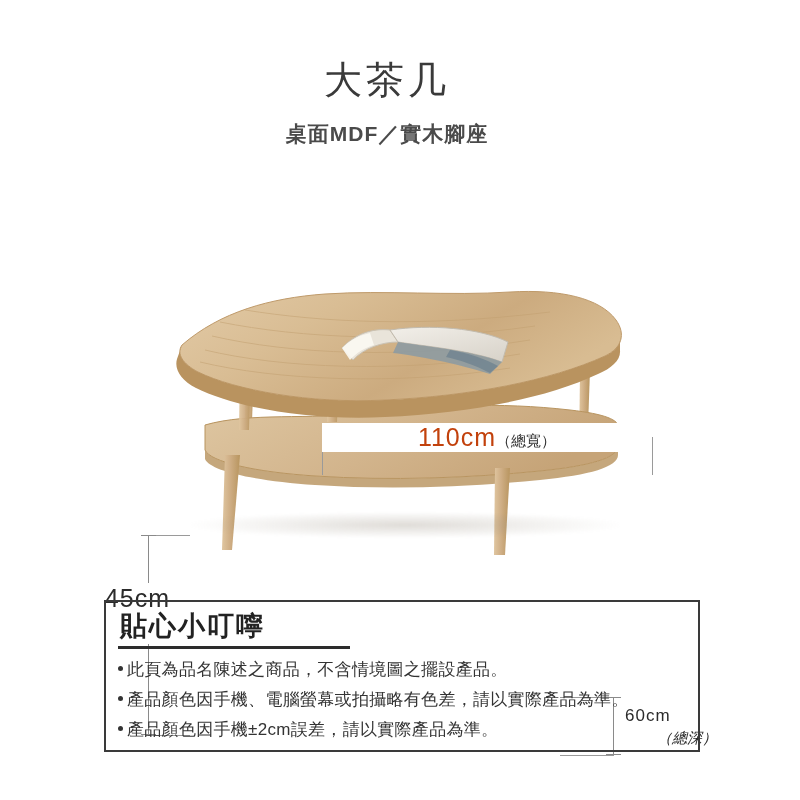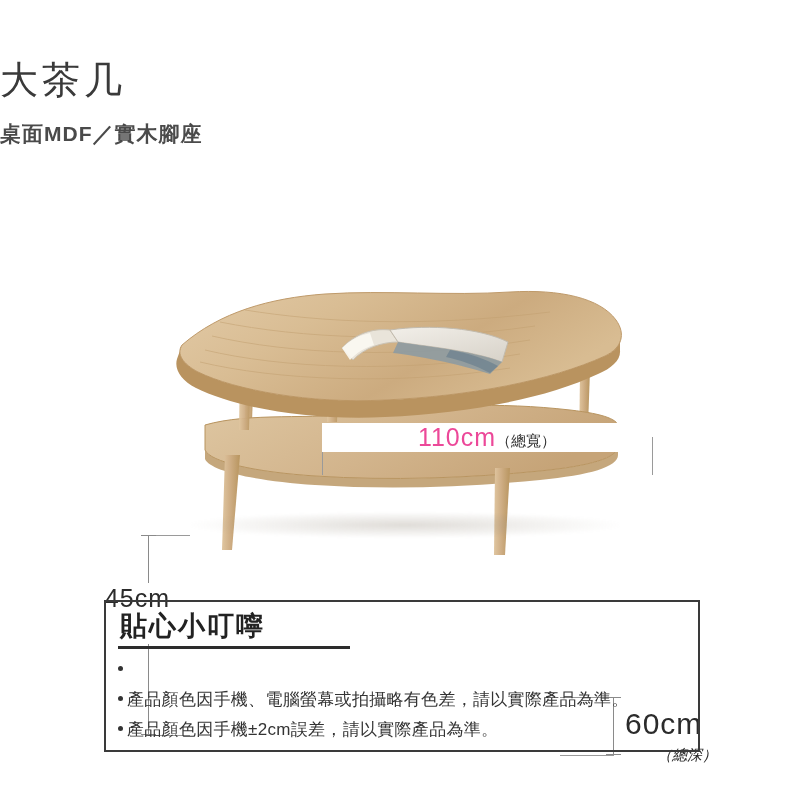--- a/index.html
+++ b/index.html
@@ -20,20 +20,21 @@
     width: 800px;
     height: 800px;
   }
 
   
   .header {
     position: absolute;
     top: 58px;
     left: 0;
     width: 774px;
+    text-align: center;
   }
   .title {
     font-size: 38px;
     letter-spacing: 4px;
     color: #3a3a3a;
     font-weight: 400;
     line-height: 1.2;
     margin: 0;
   }
   .subtitle {
@@ -90,21 +91,21 @@
     left: 322px;
     width: 330px;
     text-align: center;
     background: #ffffff;
     padding: 0 6px;
     box-sizing: border-box;
   }
   .label-width .num {
     font-size: 25px;
     letter-spacing: 1px;
-    color: #ec4899;
+    color: #c2410c;
   }
   .label-width .paren {
     font-size: 15px;
     color: #333;
   }
 
   
   .dim-height {
     position: absolute;
     left: 148px;
@@ -188,21 +189,21 @@
 
   .label-depth {
     position: absolute;
     left: 625px;
     top: 500px;
     width: 120px;
     text-align: left;
     line-height: 1.25;
   }
   .label-depth .num {
-    font-size: 30px;
+    font-size: 17px;
     letter-spacing: 1px;
     display: block;
   }
   .label-depth .paren {
     font-size: 15px;
     display: block;
     margin-top: 3px;
     text-align: right;
     width: 92px;
     font-style: italic;
@@ -386,18 +387,18 @@
       <span class="num">60cm</span>
       <span class="paren">（總深）</span>
     </div>
 
   </div>
 
   <div class="notice"></div>
   <div class="notice-title">貼心小叮嚀</div>
   <div class="notice-title-rule"></div>
   <ul class="notice-list">
-    <li><span class="dot"></span></li>
+    <li><span class="dot"></span><span>此頁為品名陳述之商品，不含情境圖之擺設產品。</span></li>
     <li><span class="dot"></span><span>產品顏色因手機、電腦螢幕或拍攝略有色差，請以實際產品為準。</span></li>
     <li><span class="dot"></span><span>產品顏色因手機±2cm誤差，請以實際產品為準。</span></li>
   </ul>
 
 </div>
 
 </body></html>

